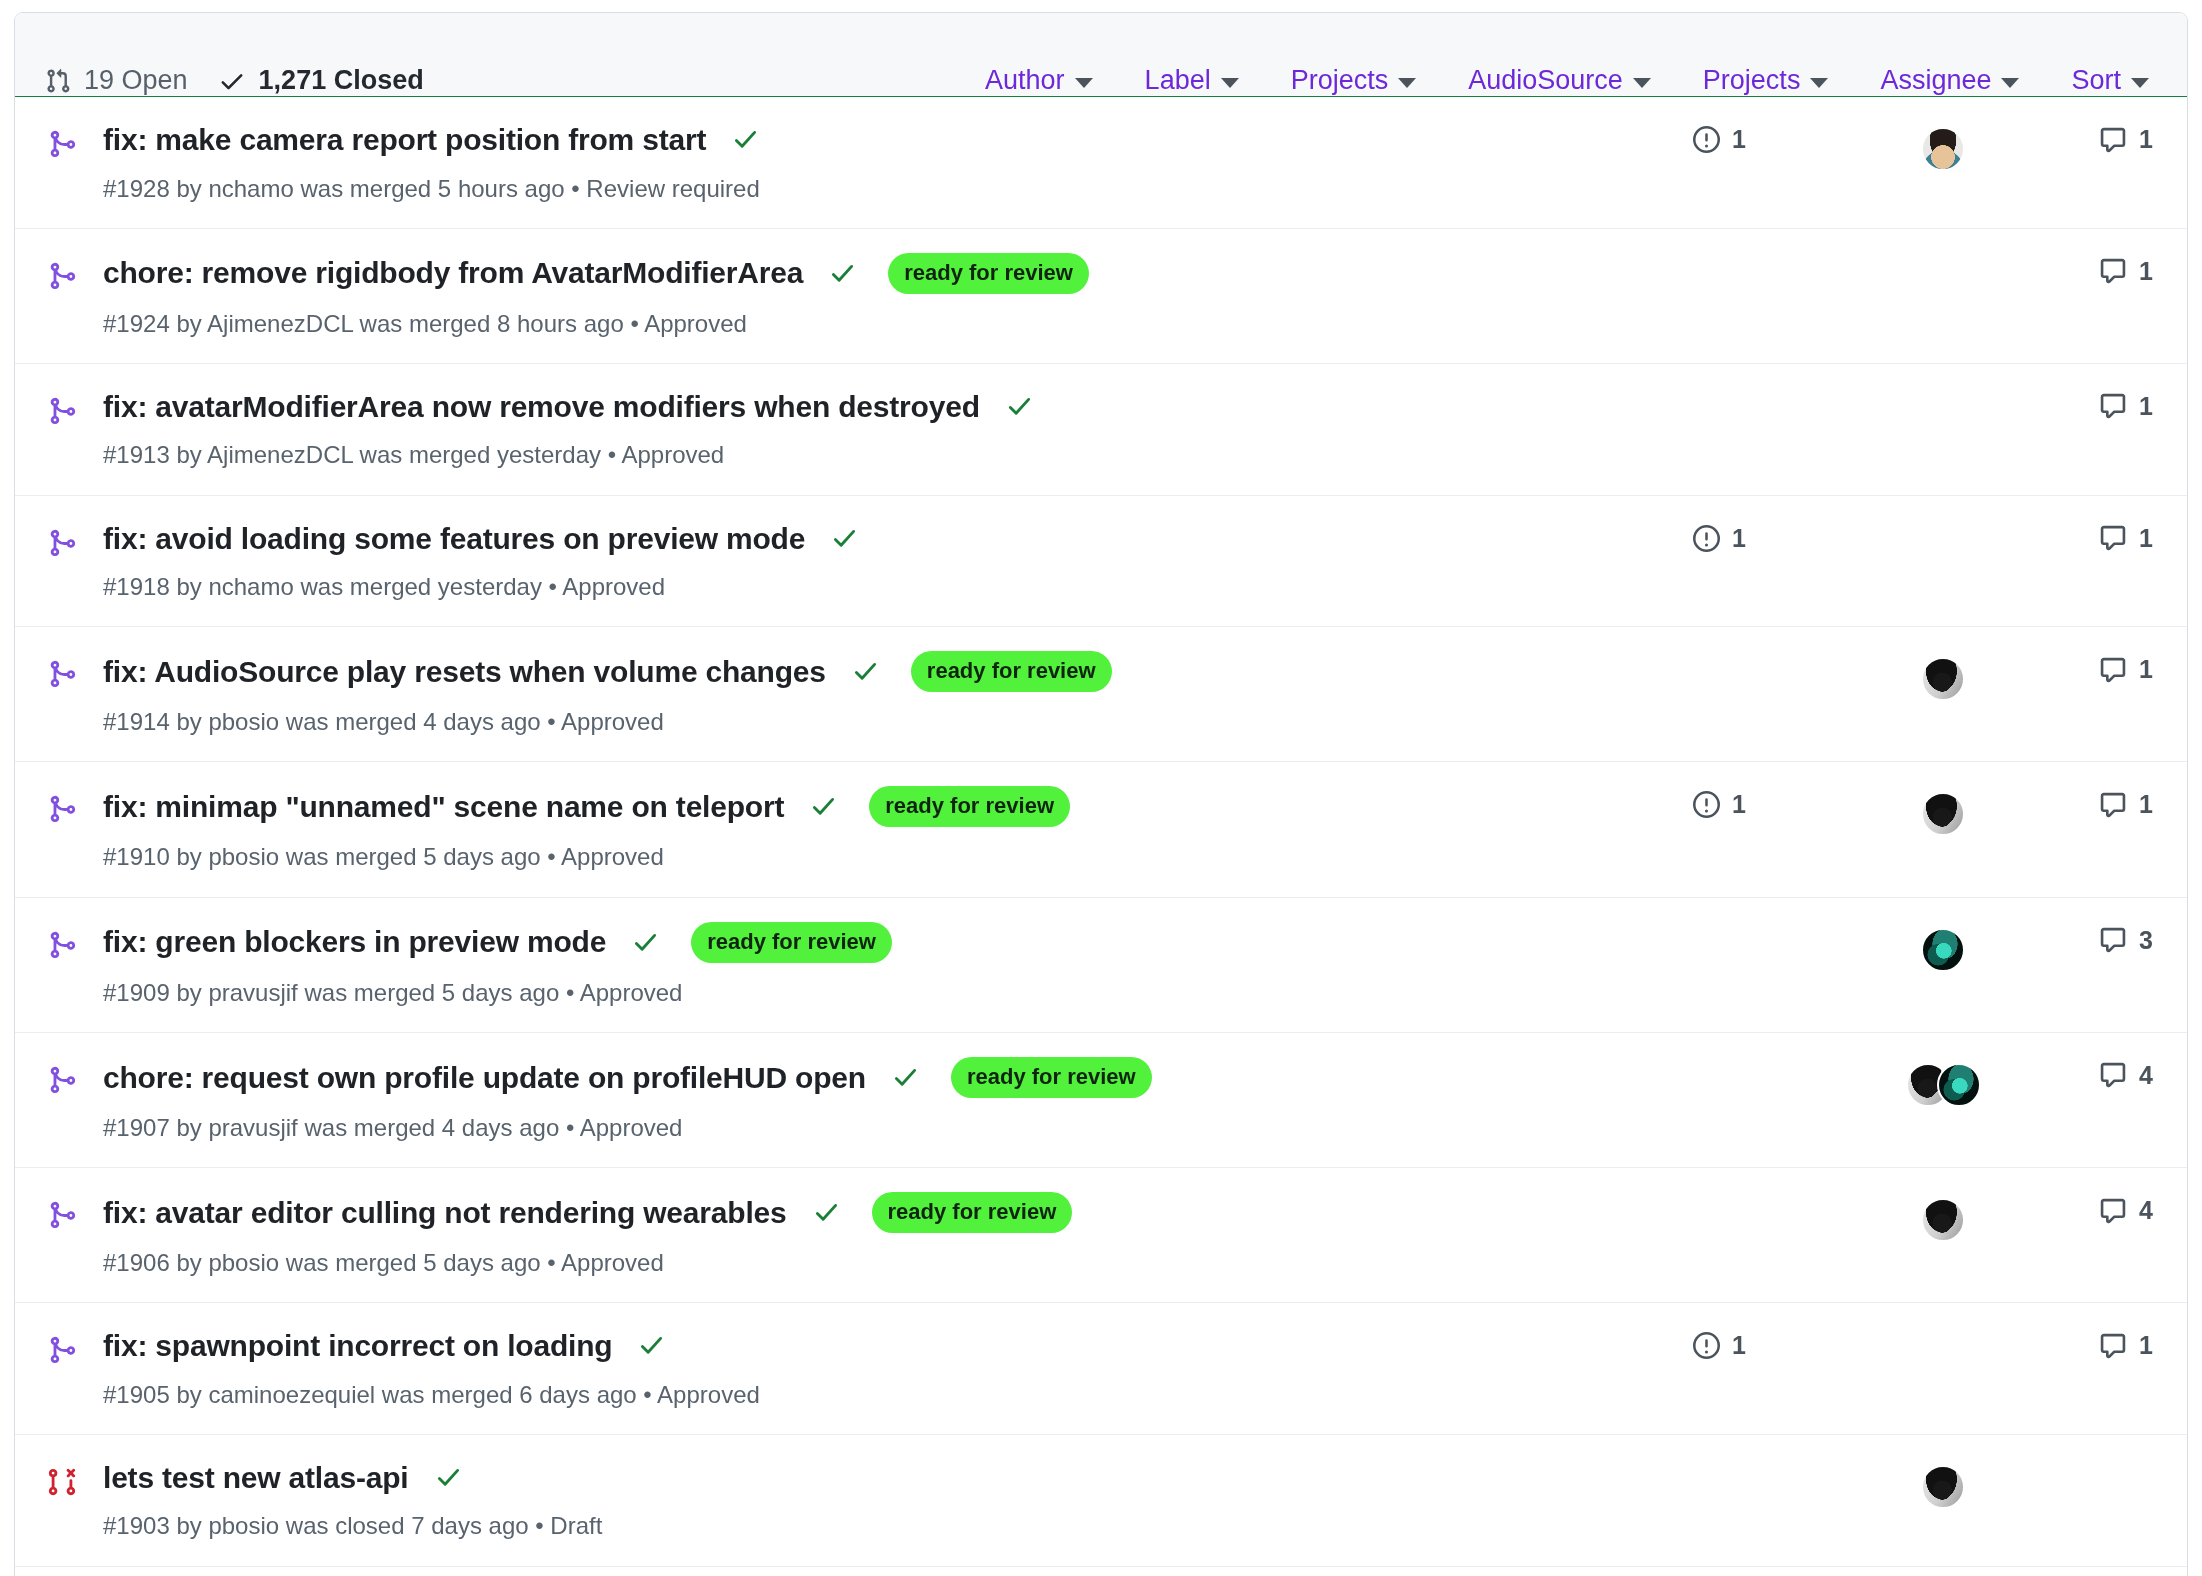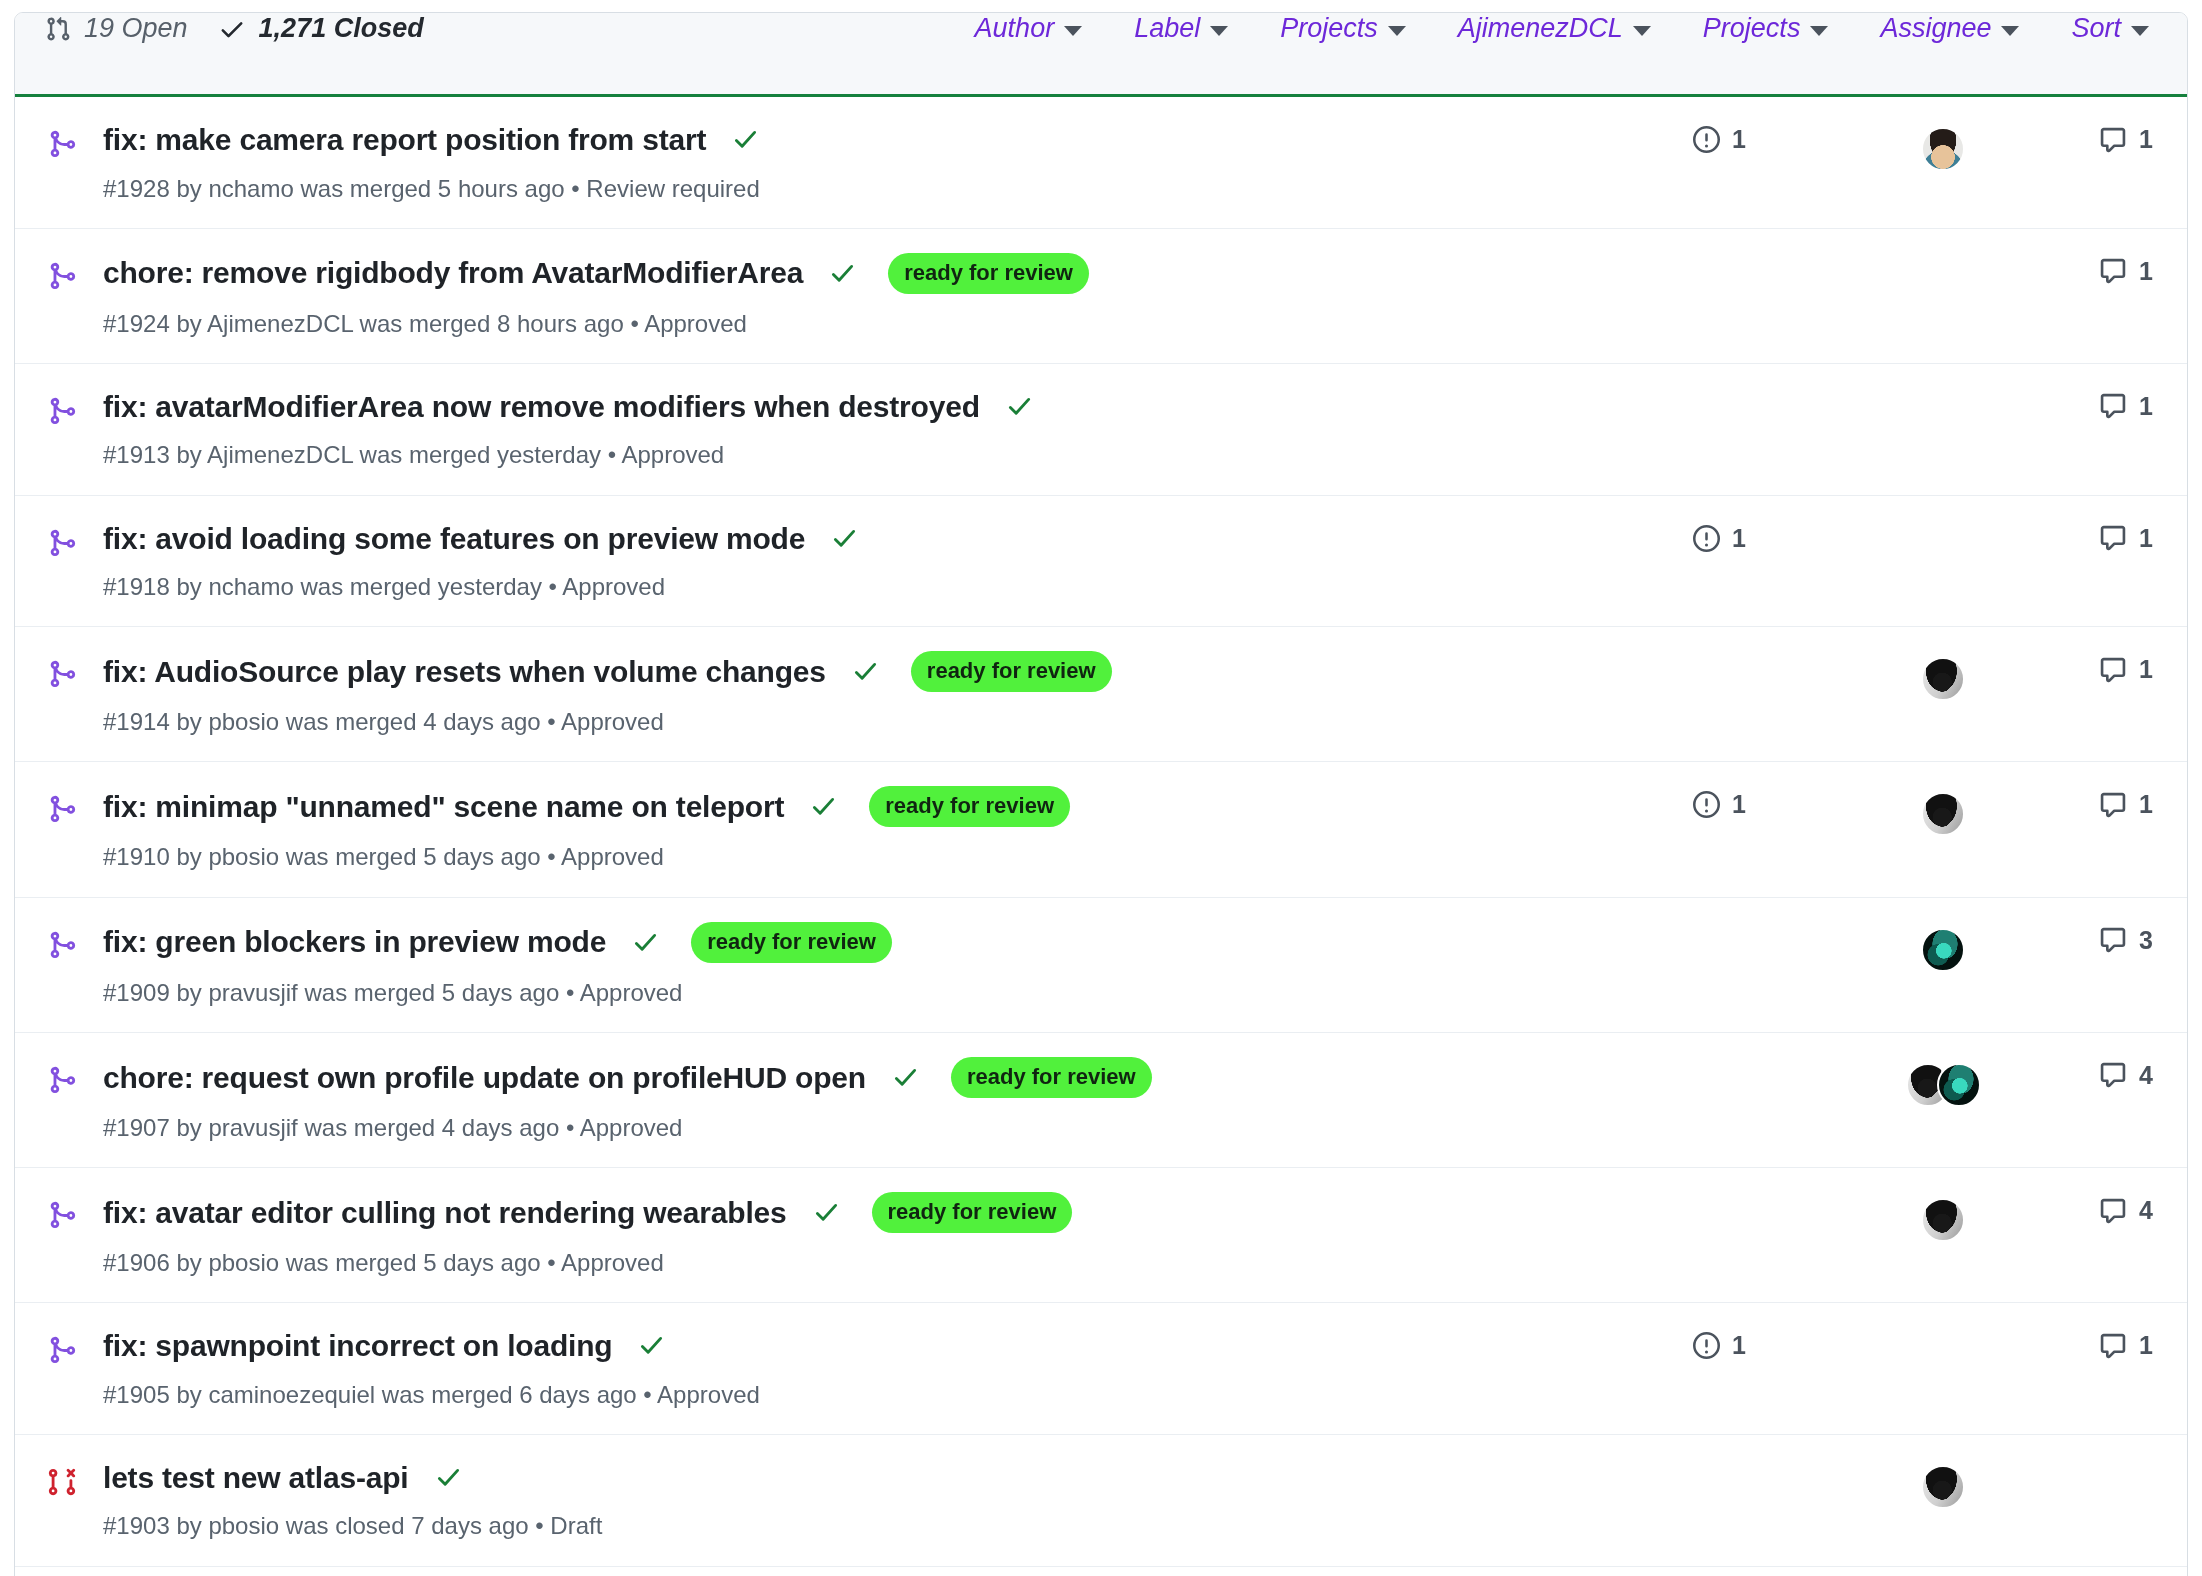--- a/index.html
+++ b/index.html
@@ -24,26 +24,25 @@
     width: 2174px;
     border: 1px solid #d8dee4;
     border-radius: 9px;
     background: #ffffff;
     overflow: hidden;
   }
 
   
   .pr-header {
     display: flex;
-    align-items: flex-start;
+    align-items: flex-end;
     background: #f6f8fa;
-    border-bottom: 3px solid #15803d;
+    border-bottom: 1px solid #15803d;
     height: 84px;
     padding: 0 34px 0 30px;
-    font-style: italic;
   }
   .state-group {
     display: flex;
     align-items: center;
     gap: 30px;
   }
   .state-item {
     display: flex;
     align-items: center;
     gap: 13px;
@@ -249,21 +248,21 @@
         </div>
         <div class="filter">
           <span>Label</span>
           <span class="caret"></span>
         </div>
         <div class="filter">
           <span>Projects</span>
           <span class="caret"></span>
         </div>
         <div class="filter">
-          <span>AjimenezDCL</span>
+          <span>AudioSource</span>
           <span class="caret"></span>
         </div>
         <div class="filter">
           <span>Projects</span>
           <span class="caret"></span>
         </div>
         <div class="filter">
           <span>Assignee</span>
           <span class="caret"></span>
         </div>

